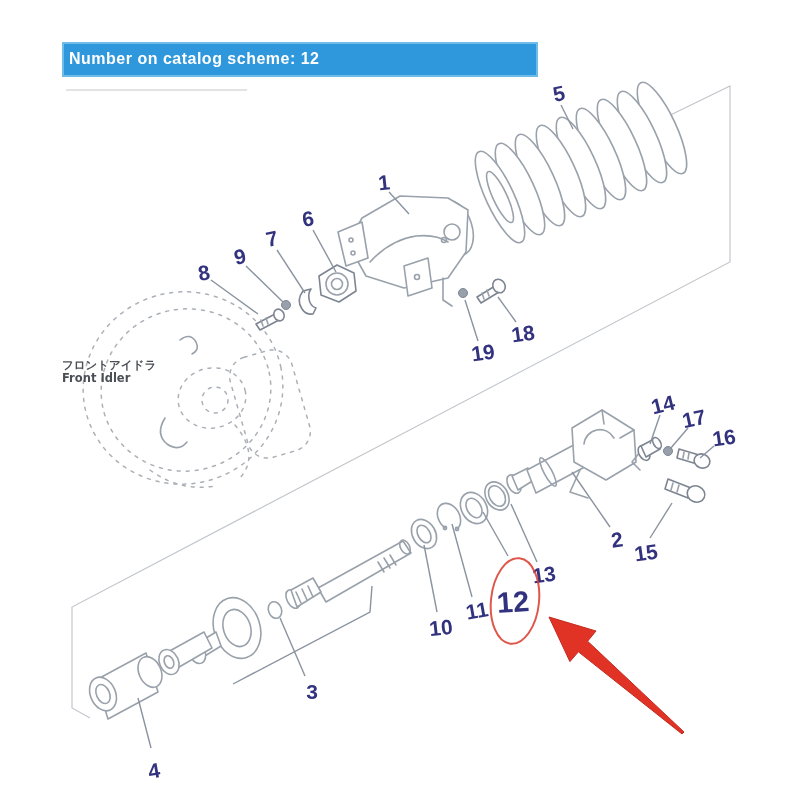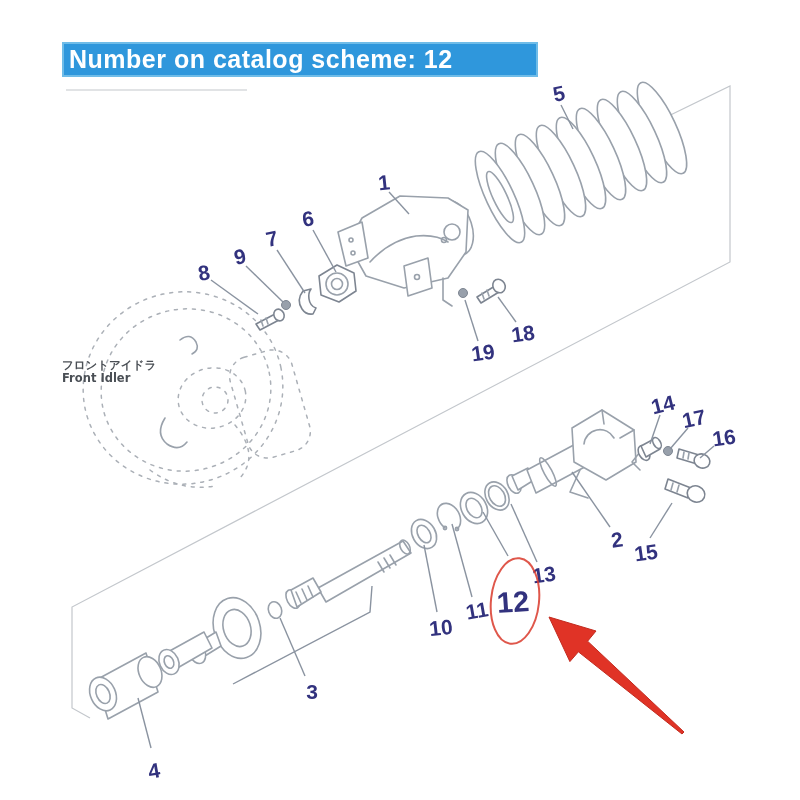--- a/index.html
+++ b/index.html
@@ -1,20 +1,20 @@
 <!DOCTYPE html>
 <html><head>
 <meta charset="utf-8">
 <style>
   html,body{margin:0;padding:0;background:#ffffff;}
   .stage{position:relative;width:800px;height:800px;background:#ffffff;overflow:hidden;
          font-family:"Liberation Sans","DejaVu Sans",sans-serif;}
   .title-banner{position:absolute;left:62px;top:42px;width:462px;height:28px;
       background:#2f97dc;border:2px solid #6fbce8;color:#ffffff;
-      font-size:25px;font-weight:bold;line-height:28px;padding:1px 5px 2px 5px;
+      font-size:16px;font-weight:bold;line-height:28px;padding:1px 5px 2px 5px;
       letter-spacing:0.5px;white-space:nowrap;}
   svg{position:absolute;left:0;top:0;}
   svg text.pn{fill:#32327e;font-weight:bold;font-size:21px;text-anchor:middle;
       font-family:"Liberation Sans","DejaVu Sans",sans-serif;}
   svg text.pn-big{font-size:29px;}
   svg text.ghost-label{fill:#4a4f55;font-weight:bold;font-size:11.5px;
       font-family:"DejaVu Sans",sans-serif;}
   .ln{stroke:#8a93a0;stroke-width:1.4;fill:none;}
   .art{stroke:#99a1ab;stroke-width:1.6;fill:#ffffff;stroke-linejoin:round;stroke-linecap:round;}
   .artn{stroke:#99a1ab;stroke-width:1.6;fill:none;stroke-linejoin:round;stroke-linecap:round;}

